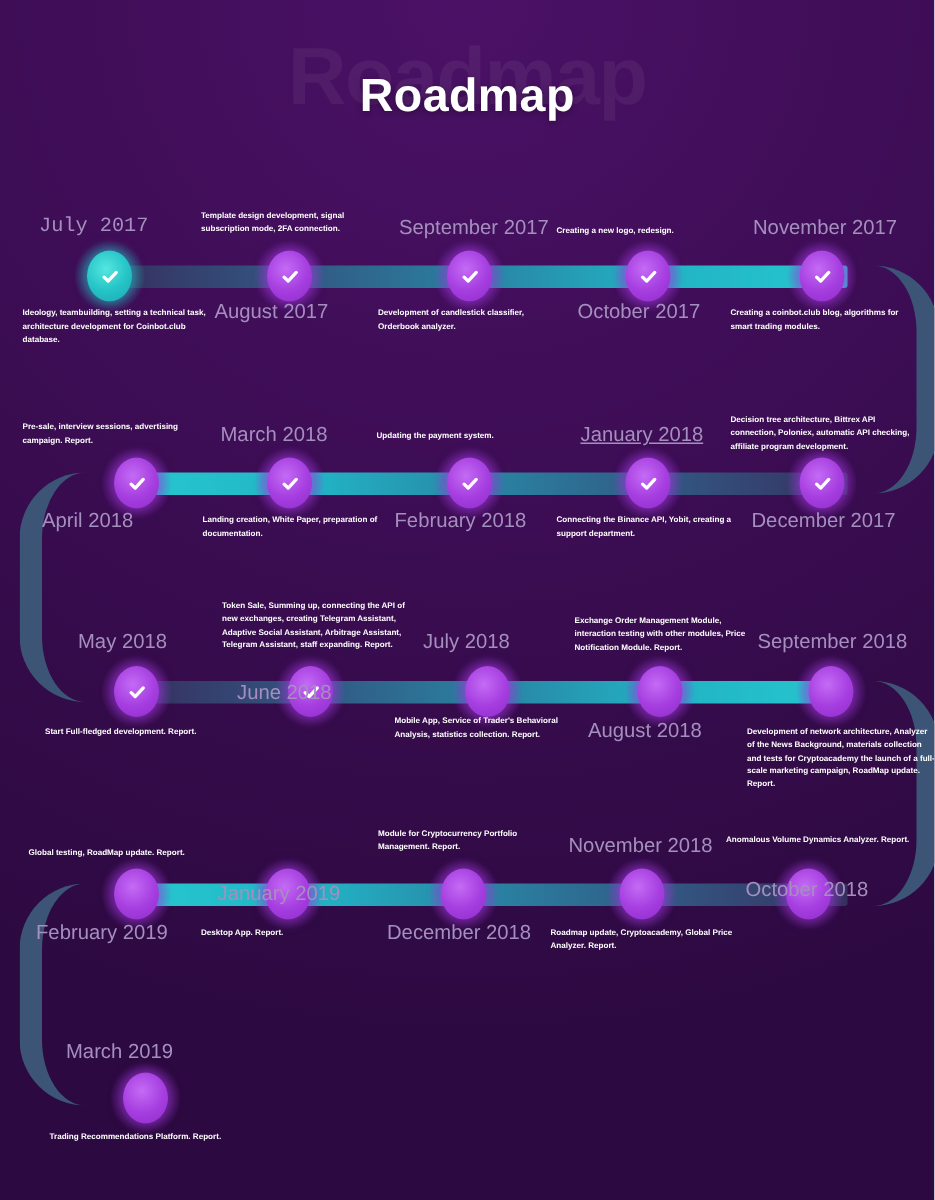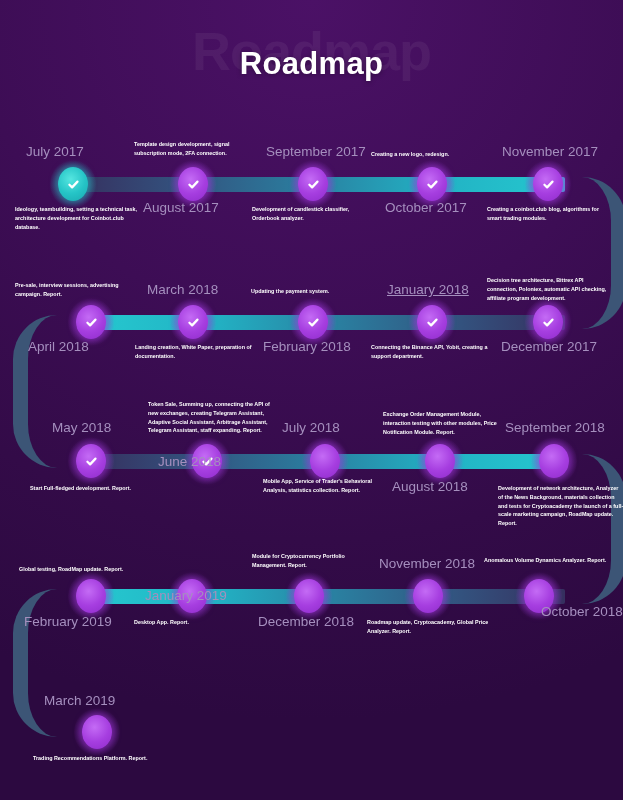--- a/index.html
+++ b/index.html
@@ -322,39 +322,39 @@
     <div class="node nocheck" style="left:97px; top:732px;">
       <div class="halo"></div>
       <div class="core">
         
       </div>
     </div>
   </div>
 
   <div>
 
-    <div class="month" style="left:26px; top:144px;">July 2017</div>
+    <div class="month" style="left:26px; top:144px;font-family:Liberation Mono, monospace;">July 2017</div>
     <div class="month" style="left:143px; top:200px;">August 2017</div>
     <div class="month" style="left:266px; top:144px;">September 2017</div>
     <div class="month" style="left:385px; top:200px;">October 2017</div>
     <div class="month" style="left:502px; top:144px;">November 2017</div>
 
     <div class="month" style="left:501px; top:339px;">December 2017</div>
     <div class="month" style="left:387px; top:282px;text-decoration:underline;">January 2018</div>
     <div class="month" style="left:263px; top:339px;">February 2018</div>
     <div class="month" style="left:147px; top:282px;">March 2018</div>
     <div class="month" style="left:28px; top:339px;">April 2018</div>
 
     <div class="month" style="left:52px; top:420px;">May 2018</div>
     <div class="month" style="left:158px; top:454px;">June 2018</div>
     <div class="month" style="left:282px; top:420px;">July 2018</div>
     <div class="month" style="left:392px; top:479px;">August 2018</div>
     <div class="month" style="left:505px; top:420px;">September 2018</div>
 
-    <div class="month" style="left:497px; top:604px;margin-left:44px;">October 2018</div>
+    <div class="month" style="left:497px; top:585px;">October 2018</div>
     <div class="month" style="left:379px; top:556px;">November 2018</div>
     <div class="month" style="left:258px; top:614px;">December 2018</div>
     <div class="month" style="left:145px; top:588px;">January 2019</div>
     <div class="month" style="left:24px; top:614px;">February 2019</div>
 
     <div class="month" style="left:44px; top:693px;">March 2019</div>
   </div>
 
   <div>
 

